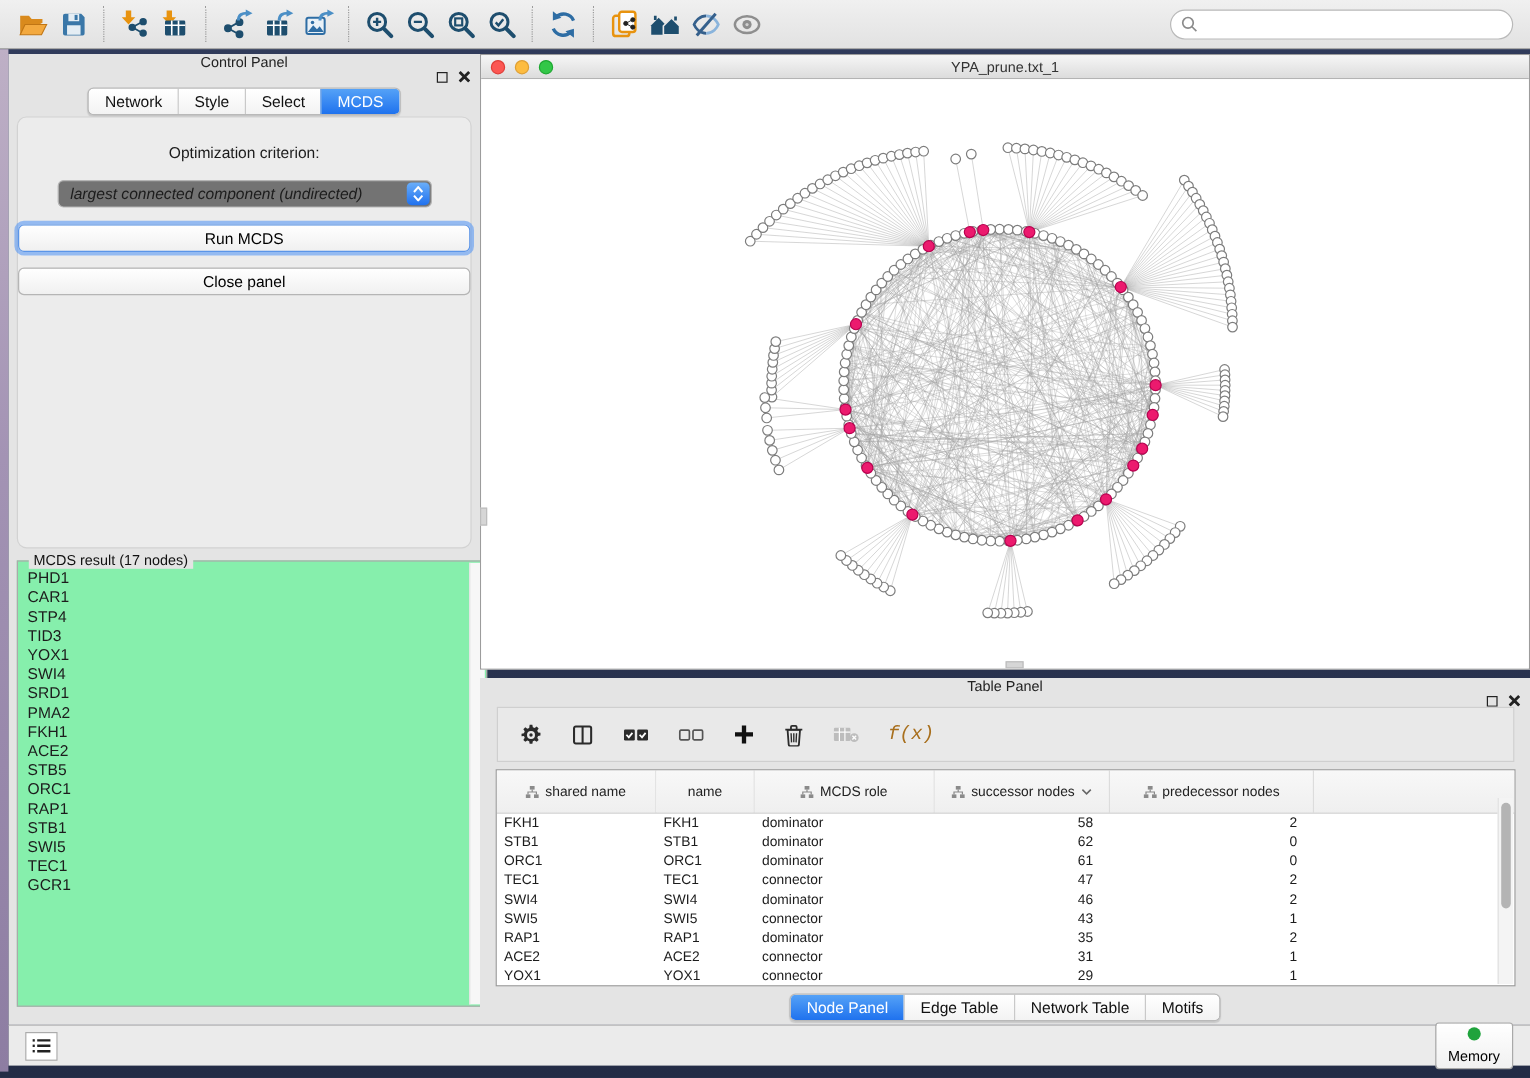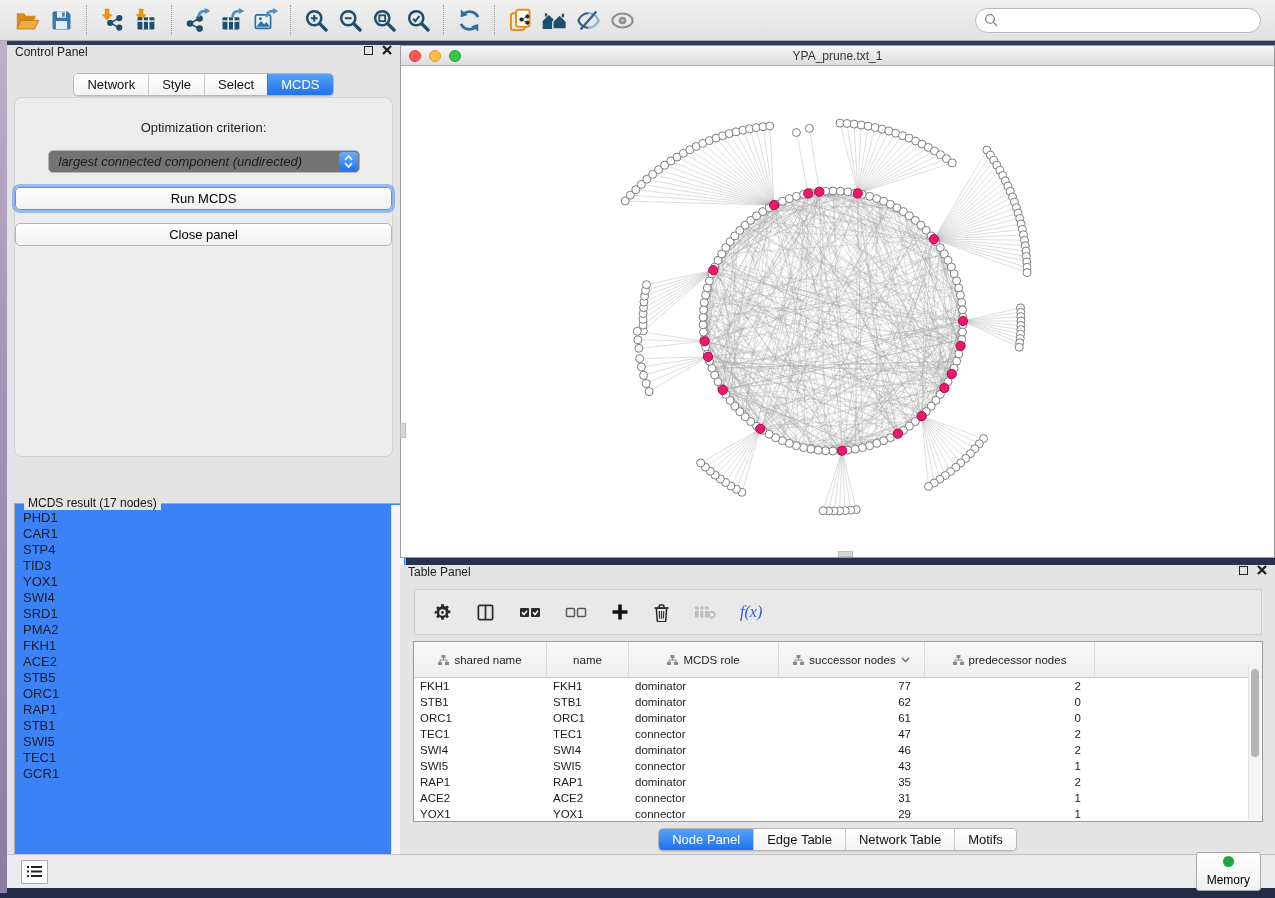--- a/index.html
+++ b/index.html
@@ -20,21 +20,21 @@
   .tb-sep { width:1px; height:30px; border-left:1px dotted #9b9b9b; margin:0 8px; }
   .tb-search { margin-left:auto; display:flex; align-items:center;
     width:286px; height:25px; background:#fff; border:1px solid #b9b9b9;
     border-radius:13px; padding:0 8px; margin-right:4px; }
   .tb-search input { border:none; outline:none; flex:1; font-size:12px; background:transparent;
     font-family:"Liberation Sans", sans-serif; }
 
   
   .control-panel { position:absolute; left:7px; top:45px; width:393px; bottom:39px;
     background:#e4e4e4; }
-  .panel-head { height:20px; display:flex; align-items:flex-start; padding:0 8px; }
+  .panel-head { height:20px; display:flex; align-items:center; padding:0 8px;flex-direction:column; }
   .panel-title { font-size:12px; color:#222; }
   .panel-btns { margin-left:auto; display:flex; gap:9px; align-items:center; }
   .float-btn { width:9px; height:9px; border:1.5px solid #222; background:transparent; }
   .close-btn svg { display:block; }
 
   .cp-tabs { position:absolute; left:0; right:0; top:28px; display:flex; justify-content:center; }
   .seg-group { display:inline-flex; border-radius:5px; overflow:hidden;
     border:1px solid #b9b9b9; background:#fff; box-shadow:0 1px 1px rgba(0,0,0,.12); }
   .seg { padding:3px 13px; font-size:13px; background:linear-gradient(#ffffff,#f3f3f3);
     border-left:1px solid #c9c9c9; color:#111; white-space:nowrap; }
@@ -49,21 +49,21 @@
     position:relative; padding-left:10px; font-size:13px;font-style:italic; }
   .dd-stepper { position:absolute; right:1px; top:1px; bottom:1px; width:19px;
     background:linear-gradient(#6aaef9,#2071ee); border-radius:4px;
     display:flex; flex-direction:column; align-items:center; justify-content:center; gap:1px; }
   .btn-row { display:flex; justify-content:center; gap:13px; margin-top:14px;flex-direction:column; }
   .mac-btn { font-size:13px; padding:3px 14px; background:linear-gradient(#ffffff,#f0f0f0);
     border:1px solid #b5b5b5; border-radius:5px; font-family:"Liberation Sans",sans-serif; }
   .mac-btn.focused { box-shadow:0 0 0 3px rgba(77,145,245,.55); border-color:#5b95e8; }
 
   .result-box { position:absolute; left:7px; top:422px; width:392px; height:372px;
-    background:#3b82f6; border:1px solid #aaa;margin-top:36px; }
+    background:#86efac; border:1px solid #aaa; }
   .result-legend { position:absolute; top:-8px; left:9px; background:#e4e4e4;
     padding:0 4px; font-size:12px; color:#111; }
   .result-list { position:absolute; inset:6px 15px 4px 8px; overflow:hidden;
     font-size:13px; line-height:16px; }
   .result-scroll { position:absolute; top:1px; bottom:1px; right:1px; width:13px;
     background:#f7f7f7; border-left:1px solid #e3e3e3; }
 
   
   .right-side { position:absolute; left:400px; right:0; top:45px; bottom:39px; }
   .net-window { position:absolute; left:0; right:0; top:0; height:513px;
@@ -81,21 +81,21 @@
     background:#d6d6d6; border:1px solid #bdbdbd; }
   .split-handle-h { position:absolute; left:50%; bottom:0; width:15px; height:6px;
     background:#d6d6d6; border:1px solid #bdbdbd; }
 
   
   .table-panel { position:absolute; left:0; right:0; top:520px; bottom:0; background:#e4e4e4; }
   .tp-toolbar { position:absolute; left:14px; right:13px; top:24px; height:46px;
     background:#e9e9e9; border:1px solid #cfcfcf; display:flex; align-items:center;
     gap:24px; padding:0 18px; }
   .tp-icon { display:flex; align-items:center; justify-content:center; }
-  .fx { font-family:Liberation Serif, serif; font-style:italic; font-size:16px; color:#1d4ed8; }
+  .fx { font-family:Liberation Mono, monospace; font-style:italic; font-size:16px; color:#a16207; }
   .tbl-wrap { position:absolute; left:13px; right:12px; top:76px; bottom:32px;
     background:#fff; border:1px solid #9a9a9a; overflow:hidden; }
   .tbl-header { display:grid; grid-template-columns:133px 82px 150px 146px 170px 1fr;
     height:36px; border-bottom:1px solid #c6c6c6; }
   .th { display:flex; align-items:center; justify-content:center; gap:5px;
     background:linear-gradient(#f8f8f8,#efefef); border-right:1px solid #dcdcdc;
     font-size:11.5px; color:#222; overflow:hidden; white-space:nowrap; }
   .th:last-child { border-right:none; }
   .tbl-row { display:grid; grid-template-columns:133px 82px 150px 146px 170px 1fr; height:16px; }
   .td { font-size:11.5px; line-height:16px; padding:0 6px; white-space:nowrap; overflow:hidden; }
@@ -1362,21 +1362,21 @@
               </svg>
               <span>predecessor nodes</span>
             </div>
             <div class="th"></div>
           </div>
         <div>
             <div class="tbl-row">
               <div class="td">FKH1</div>
               <div class="td">FKH1</div>
               <div class="td">dominator</div>
-              <div class="td num">77</div>
+              <div class="td num">58</div>
               <div class="td num">2</div>
               <div class="td"></div>
             </div>
             <div class="tbl-row">
               <div class="td">STB1</div>
               <div class="td">STB1</div>
               <div class="td">dominator</div>
               <div class="td num">62</div>
               <div class="td num">0</div>
               <div class="td"></div>

